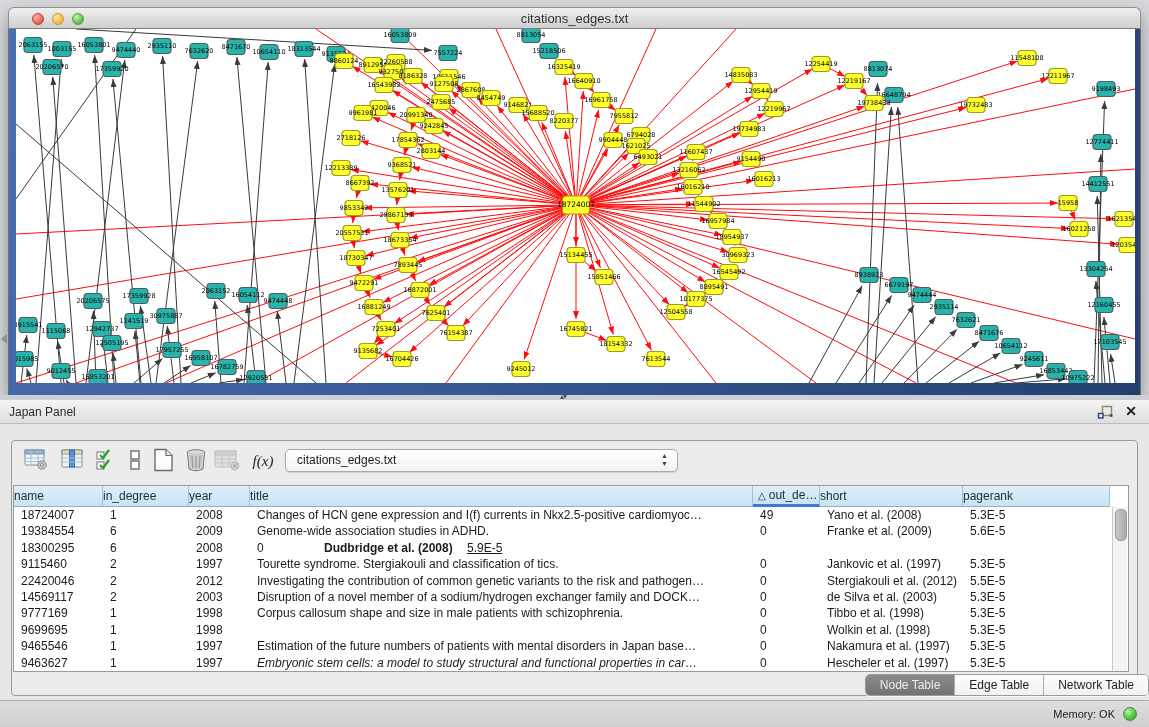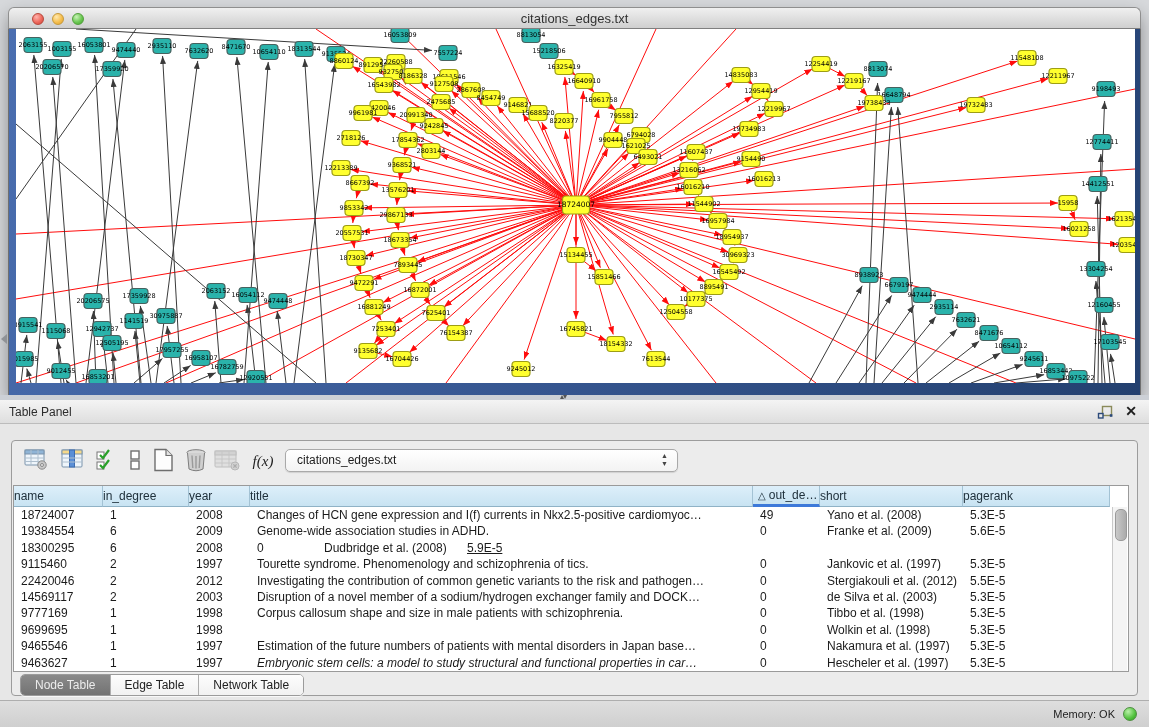--- a/index.html
+++ b/index.html
@@ -90,21 +90,21 @@
   .tbl-row{display:flex;height:16.4px;}
   .td-cell{
     box-sizing:border-box;font-size:12px;color:#1b1b1b;line-height:16.4px;
     padding-left:7px;overflow:hidden;white-space:nowrap;
   }
   .v-scroll{position:absolute;left:1112px;top:107px;width:15px;height:164px;
     background:#f4f4f4;border-left:1px solid #c9c9c9;box-sizing:border-box;}
   .v-thumb{position:absolute;left:2px;top:2px;width:10px;height:30px;border-radius:5px;
     background:linear-gradient(90deg,#c9c9c9,#ababab);border:1px solid #9a9a9a;cursor:pointer;}
   
-  .tabs{position:absolute;left:0;right:0;top:274px;height:22px;text-align:left;padding-left:20px;}
+  .tabs{position:absolute;left:0;right:0;top:274px;height:22px;text-align:right;padding-left:20px;}
   .tabset{display:inline-flex;border:1px solid #9b9b9b;border-radius:5px;overflow:hidden;
     background:#fbfbfb;box-shadow:0 1px 0 rgba(255,255,255,.7);}
   .tab{height:20px;line-height:20px;padding:0 14px;font-size:12px;color:#222;
     border-right:1px solid #adadad;cursor:pointer;background:linear-gradient(#fdfdfd,#f1f1f1);}
   .tab:last-child{border-right:none;}
   .tab.active{background:linear-gradient(#8a8a8a,#737373);color:#ececec;}
   
   .status-bar{position:absolute;left:0;top:700px;width:1149px;height:27px;
     background:linear-gradient(#dedede,#cfcfcf);border-top:1px solid #aeaeae;box-sizing:border-box;}
   .mem-label{position:absolute;right:34px;top:7px;font-size:11px;color:#222;margin-left:16px;}
@@ -593,21 +593,21 @@
   </div>
 </div>
 
 <div class="split-strip">
   <span class="split-handle">▴▾</span>
 </div>
 <div class="left-collapse"></div>
 
 <div class="table-panel">
   <div class="tp-header">
-    <span class="tp-title">Table Panel</span>
+    <span class="tp-title">Japan Panel</span>
     <span class="tp-float">
       <svg width="16" height="14" viewBox="0 0 16 14">
         <rect x="5.5" y="1.5" width="9" height="9" fill="none" stroke="#8a8a5a" stroke-width="1.4"></rect>
         <rect x="1.5" y="8.5" width="4.5" height="4.5" fill="#e8e8e8" stroke="#2c4a7a" stroke-width="1.4"></rect>
         <rect x="12.8" y="9.2" width="2.6" height="2.6" fill="#2c4a7a"></rect>
       </svg>
     </span>
     <span class="tp-close">✕</span>
   </div>
 
@@ -700,28 +700,28 @@
         <div class="td-cell" style="width: 503px;">Genome-wide association studies in ADHD.</div>
         <div class="td-cell" style="width: 67px;">0</div>
         <div class="td-cell" style="width: 143px;">Franke et al. (2009)</div>
         <div class="td-cell" style="width: 147px;">5.6E-5</div>
       </div>
       <div class="tbl-row">
         <div class="td-cell" style="width: 89px;">18300295</div>
         <div class="td-cell" style="width: 86px;">6</div>
         <div class="td-cell" style="width: 61px;">2008</div>
         <div class="td-cell" style="width: 67px;">0</div>
-        <div class="td-cell" style="width: 143px;">Dudbridge et al. (2008)</div>
+        <div class="td-cell" style="width: 143px; font-weight: bold;">Dudbridge et al. (2008)</div>
         <div class="td-cell" style="width: 147px; text-decoration: underline;">5.9E-5</div>
       </div>
       <div class="tbl-row">
         <div class="td-cell" style="width: 89px;">9115460</div>
         <div class="td-cell" style="width: 86px;">2</div>
         <div class="td-cell" style="width: 61px;">1997</div>
-        <div class="td-cell" style="width: 503px;">Tourette syndrome. Phenomenology and schizophrenia of tics.</div>
+        <div class="td-cell" style="width: 503px;">Tourette syndrome. Stergiakouli and classification of tics.</div>
         <div class="td-cell" style="width: 67px;">0</div>
         <div class="td-cell" style="width: 143px;">Jankovic et al. (1997)</div>
         <div class="td-cell" style="width: 147px;">5.3E-5</div>
       </div>
       <div class="tbl-row">
         <div class="td-cell" style="width: 89px;">22420046</div>
         <div class="td-cell" style="width: 86px;">2</div>
         <div class="td-cell" style="width: 61px;">2012</div>
         <div class="td-cell" style="width: 503px;">Investigating the contribution of common genetic variants to the risk and pathogen…</div>
         <div class="td-cell" style="width: 67px;">0</div>

